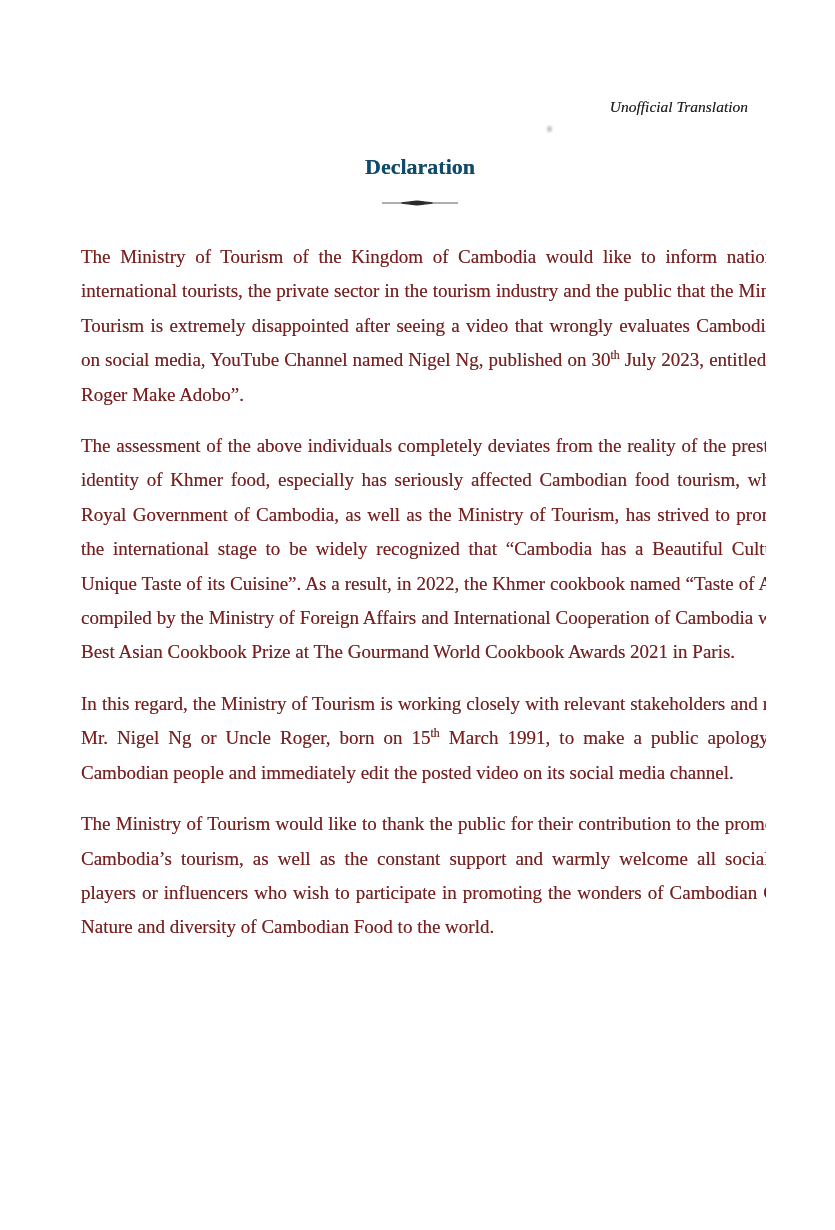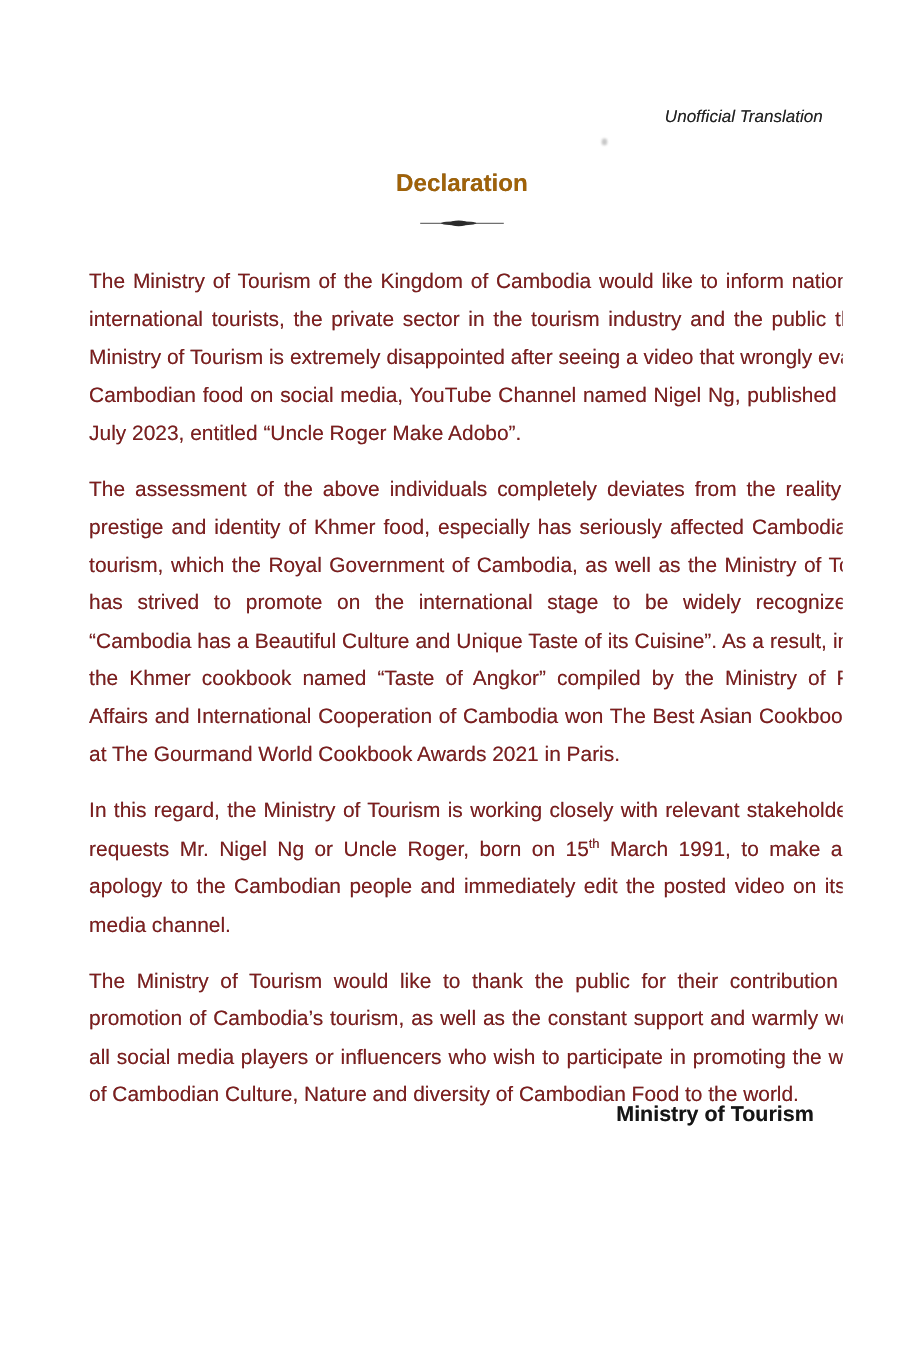--- a/index.html
+++ b/index.html
@@ -6,21 +6,21 @@
     margin: 0;
     padding: 0;
     background: #ffffff;
   }
   .page {
     position: relative;
     width: 766px;
     height: 1230px;
     background: #ffffff;
     overflow: hidden;
-    font-family: Liberation Sans, sans-serif;
+    font-family: Liberation Serif, serif;
     color: #1c1c1c;
   }
   
   .page * {
     text-shadow: 0 0 0.5px rgba(25, 25, 25, 0.55);
   }
   .note {
     position: absolute;
     top: 98px;
     right: 18px;
@@ -42,21 +42,21 @@
   .title {
     position: absolute;
     top: 152px;
     left: 48px;
     width: 744px;
     margin: 0;
     text-align: center;
     font-size: 22px;
     font-weight: bold;
     line-height: 30px;
-    color: #a16207;
+    color: #0c4a6e;
   }
   .divider {
     position: absolute;
     top: 199px;
     left: 48px;
     width: 744px;
     text-align: center;
     line-height: 0;
   }
   .divider svg { display: inline-block; }
@@ -111,16 +111,15 @@
   </div>
 
   <div class="content">
     <p>The Ministry of Tourism of the Kingdom of Cambodia would like to inform national and international tourists, the private sector in the tourism industry and the public that the Ministry of Tourism is extremely disappointed after seeing a video that wrongly evaluates Cambodian food on social media, YouTube Channel named Nigel Ng, published on 30<sup>th</sup> July 2023, entitled “Uncle Roger Make Adobo”.</p>
     <p>The assessment of the above individuals completely deviates from the reality of the prestige and identity of Khmer food, especially has seriously affected Cambodian food tourism, which the Royal Government of Cambodia, as well as the Ministry of Tourism, has strived to promote on the international stage to be widely recognized that “Cambodia has a Beautiful Culture and Unique Taste of its Cuisine”. As a result, in 2022, the Khmer cookbook named “Taste of Angkor” compiled by the Ministry of Foreign Affairs and International Cooperation of Cambodia won The Best Asian Cookbook Prize at The Gourmand World Cookbook Awards 2021 in Paris.</p>
     <p>In this regard, the Ministry of Tourism is working closely with relevant stakeholders and requests Mr. Nigel Ng or Uncle Roger, born on 15<sup>th</sup> March 1991, to make a public apology to the Cambodian people and immediately edit the posted video on its social media channel.</p>
     <p>The Ministry of Tourism would like to thank the public for their contribution to the promotion of Cambodia’s tourism, as well as the constant support and warmly welcome all social media players or influencers who wish to participate in promoting the wonders of Cambodian Culture, Nature and diversity of Cambodian Food to the world.</p>
   </div>
 
   <div class="signature">
-    <div>Ministry of Tourism</div>
   </div>
 
 </div>
 
 </body></html>

